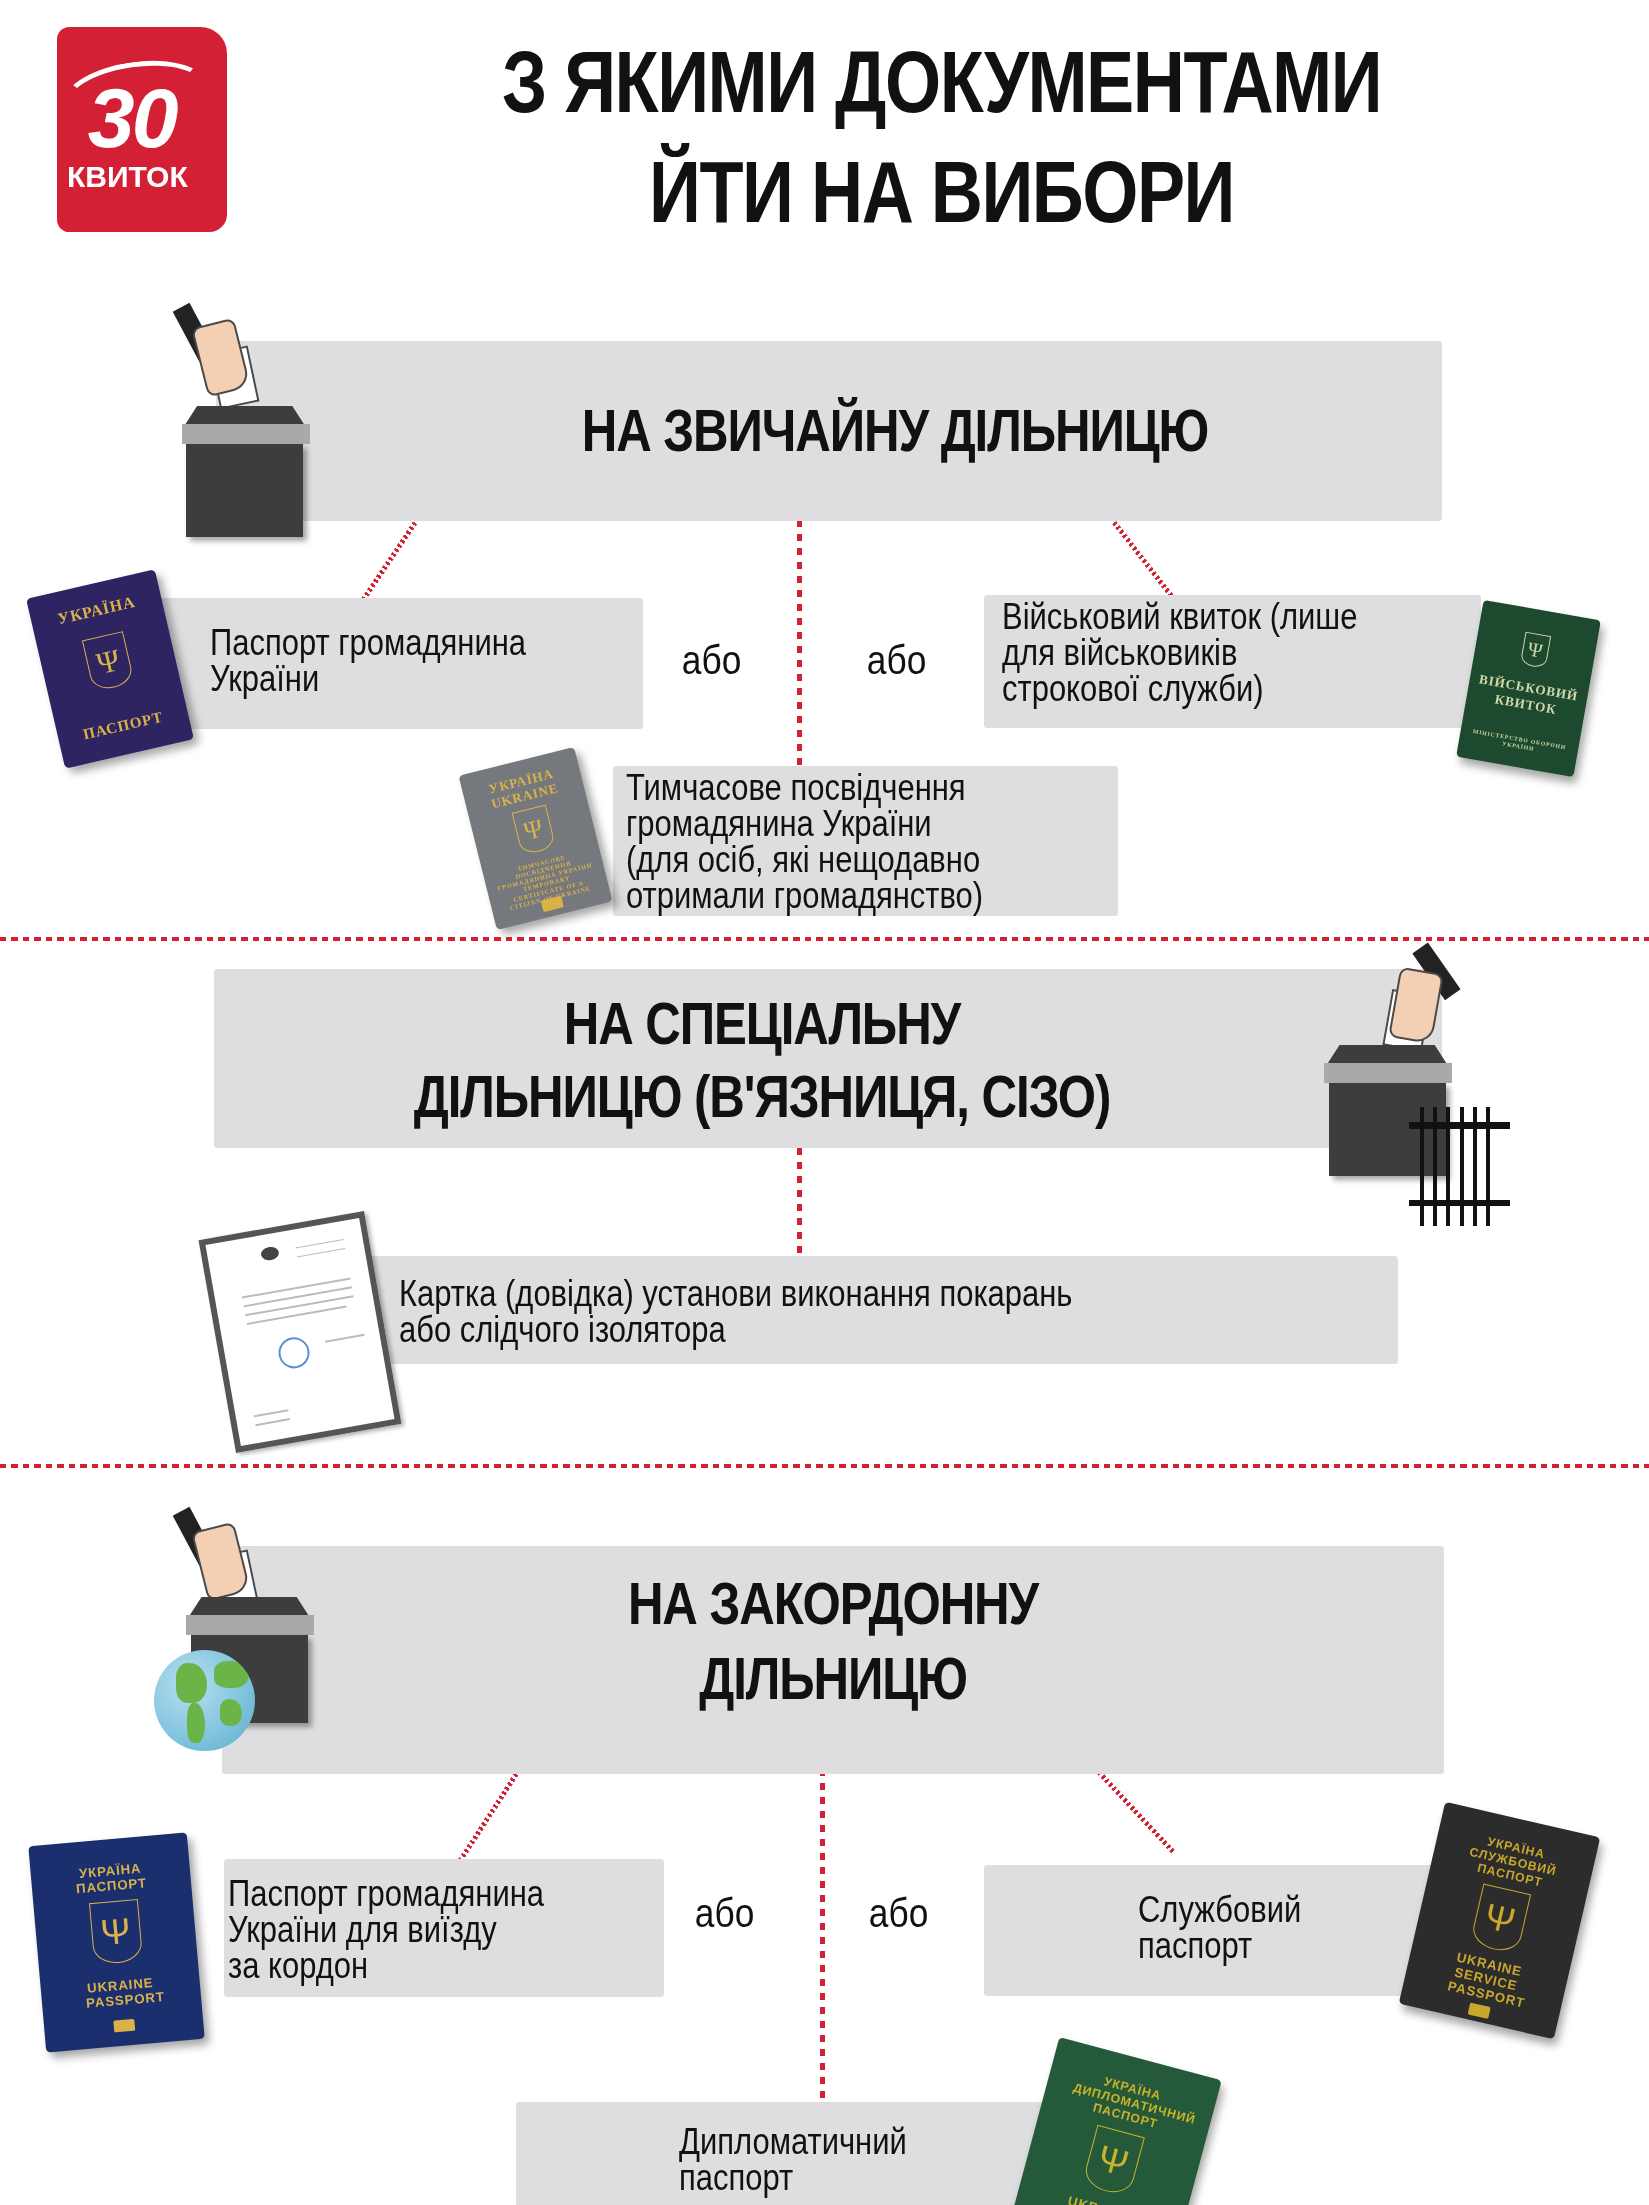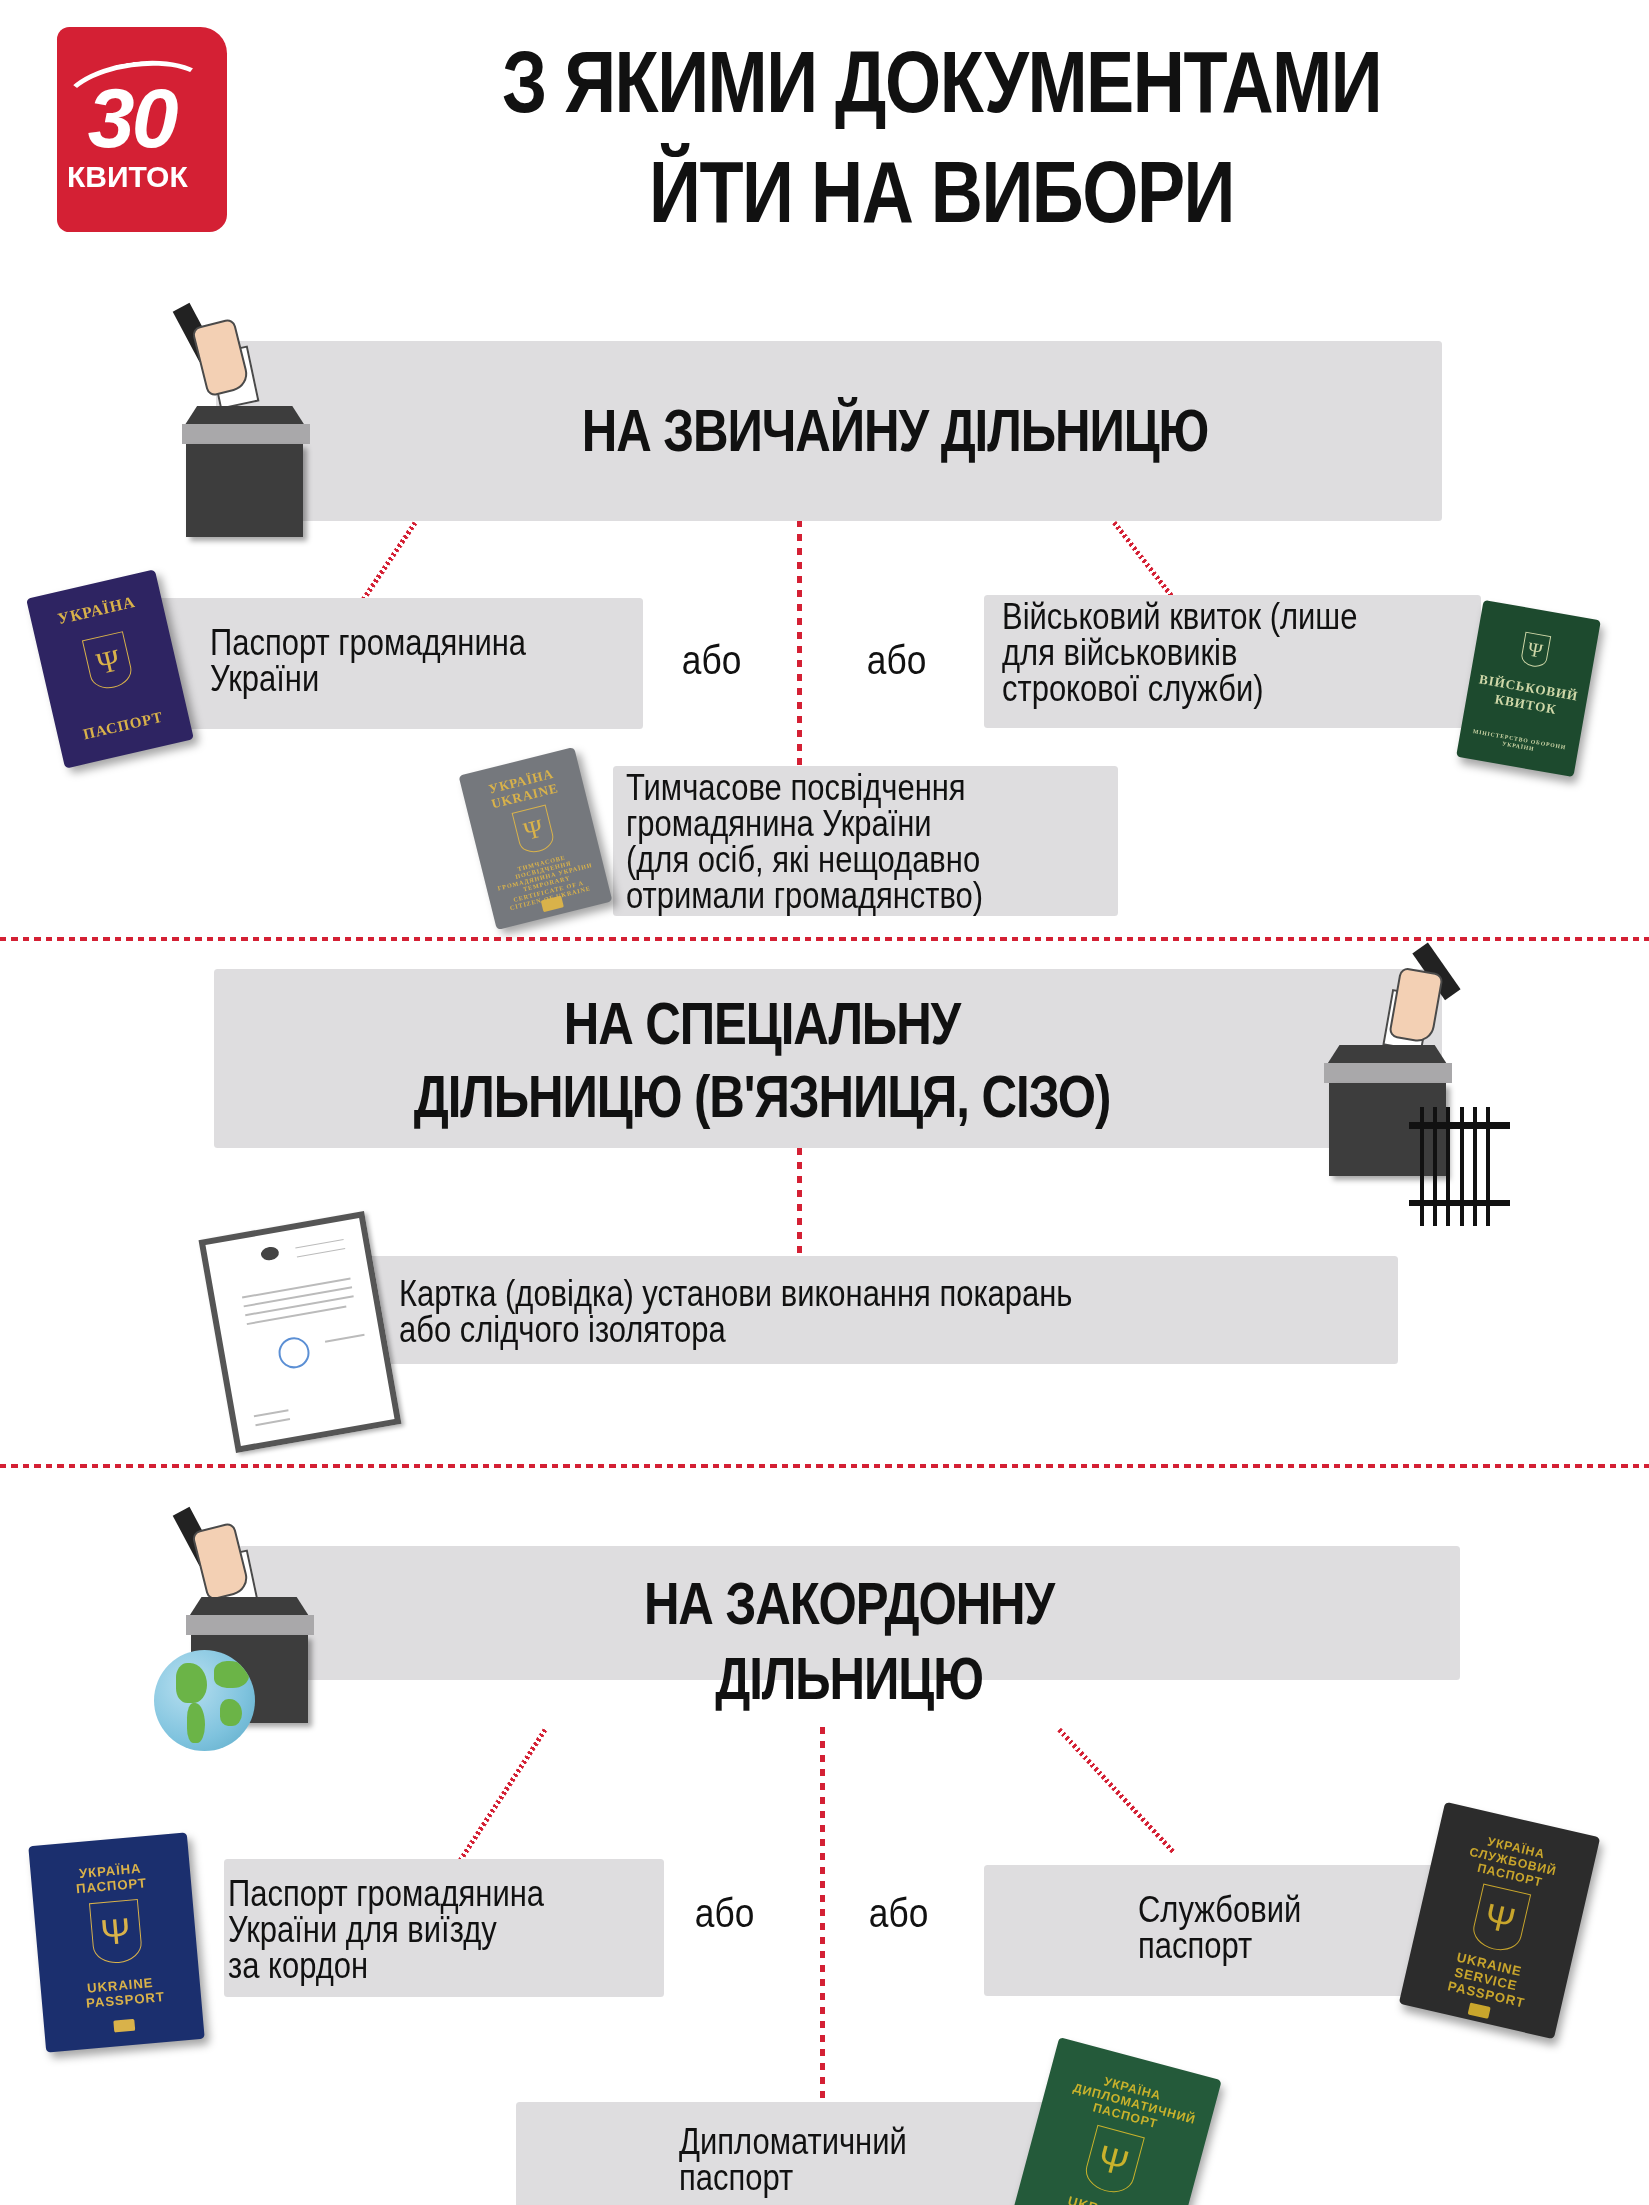--- a/index.html
+++ b/index.html
@@ -190,21 +190,21 @@
   </div>
 </div>
 
 <div class="abs divider" style="top:1464px;"></div>
 
 <div>
   <div class="abs dots-d" style="left:545px; top:1727px; width:159px; transform: rotate(123deg);"></div>
   <div class="abs dots-v" style="left:820px; top:1727px; height:375px;"></div>
   <div class="abs dots-d" style="left:1059px; top:1727px; width:168px; transform: rotate(47deg);"></div>
 
-  <div class="abs box" style="left:238px; top:1546px; width:1222px; height:134px;">
+  <div class="abs box" style="left:222px; top:1546px; width:1222px; height:228px;">
     <div class="header-text" style="top:20px; font-size:60px; line-height:75px;">
       <div>НА ЗАКОРДОННУ</div>
       <div>ДІЛЬНИЦЮ</div>
     </div>
   </div>
 
   <div class="abs ballot" style="left:172px; top:1504px;">
     <div class="hand-cuff" style="left:13.2px; top:4.4px;"></div>
     <div class="paper" style="left:42px; top:49px; transform:rotate(-12deg);"></div>
     <div class="hand" style="left:26.5px; top:22px; transform:rotate(-14deg);"></div>

